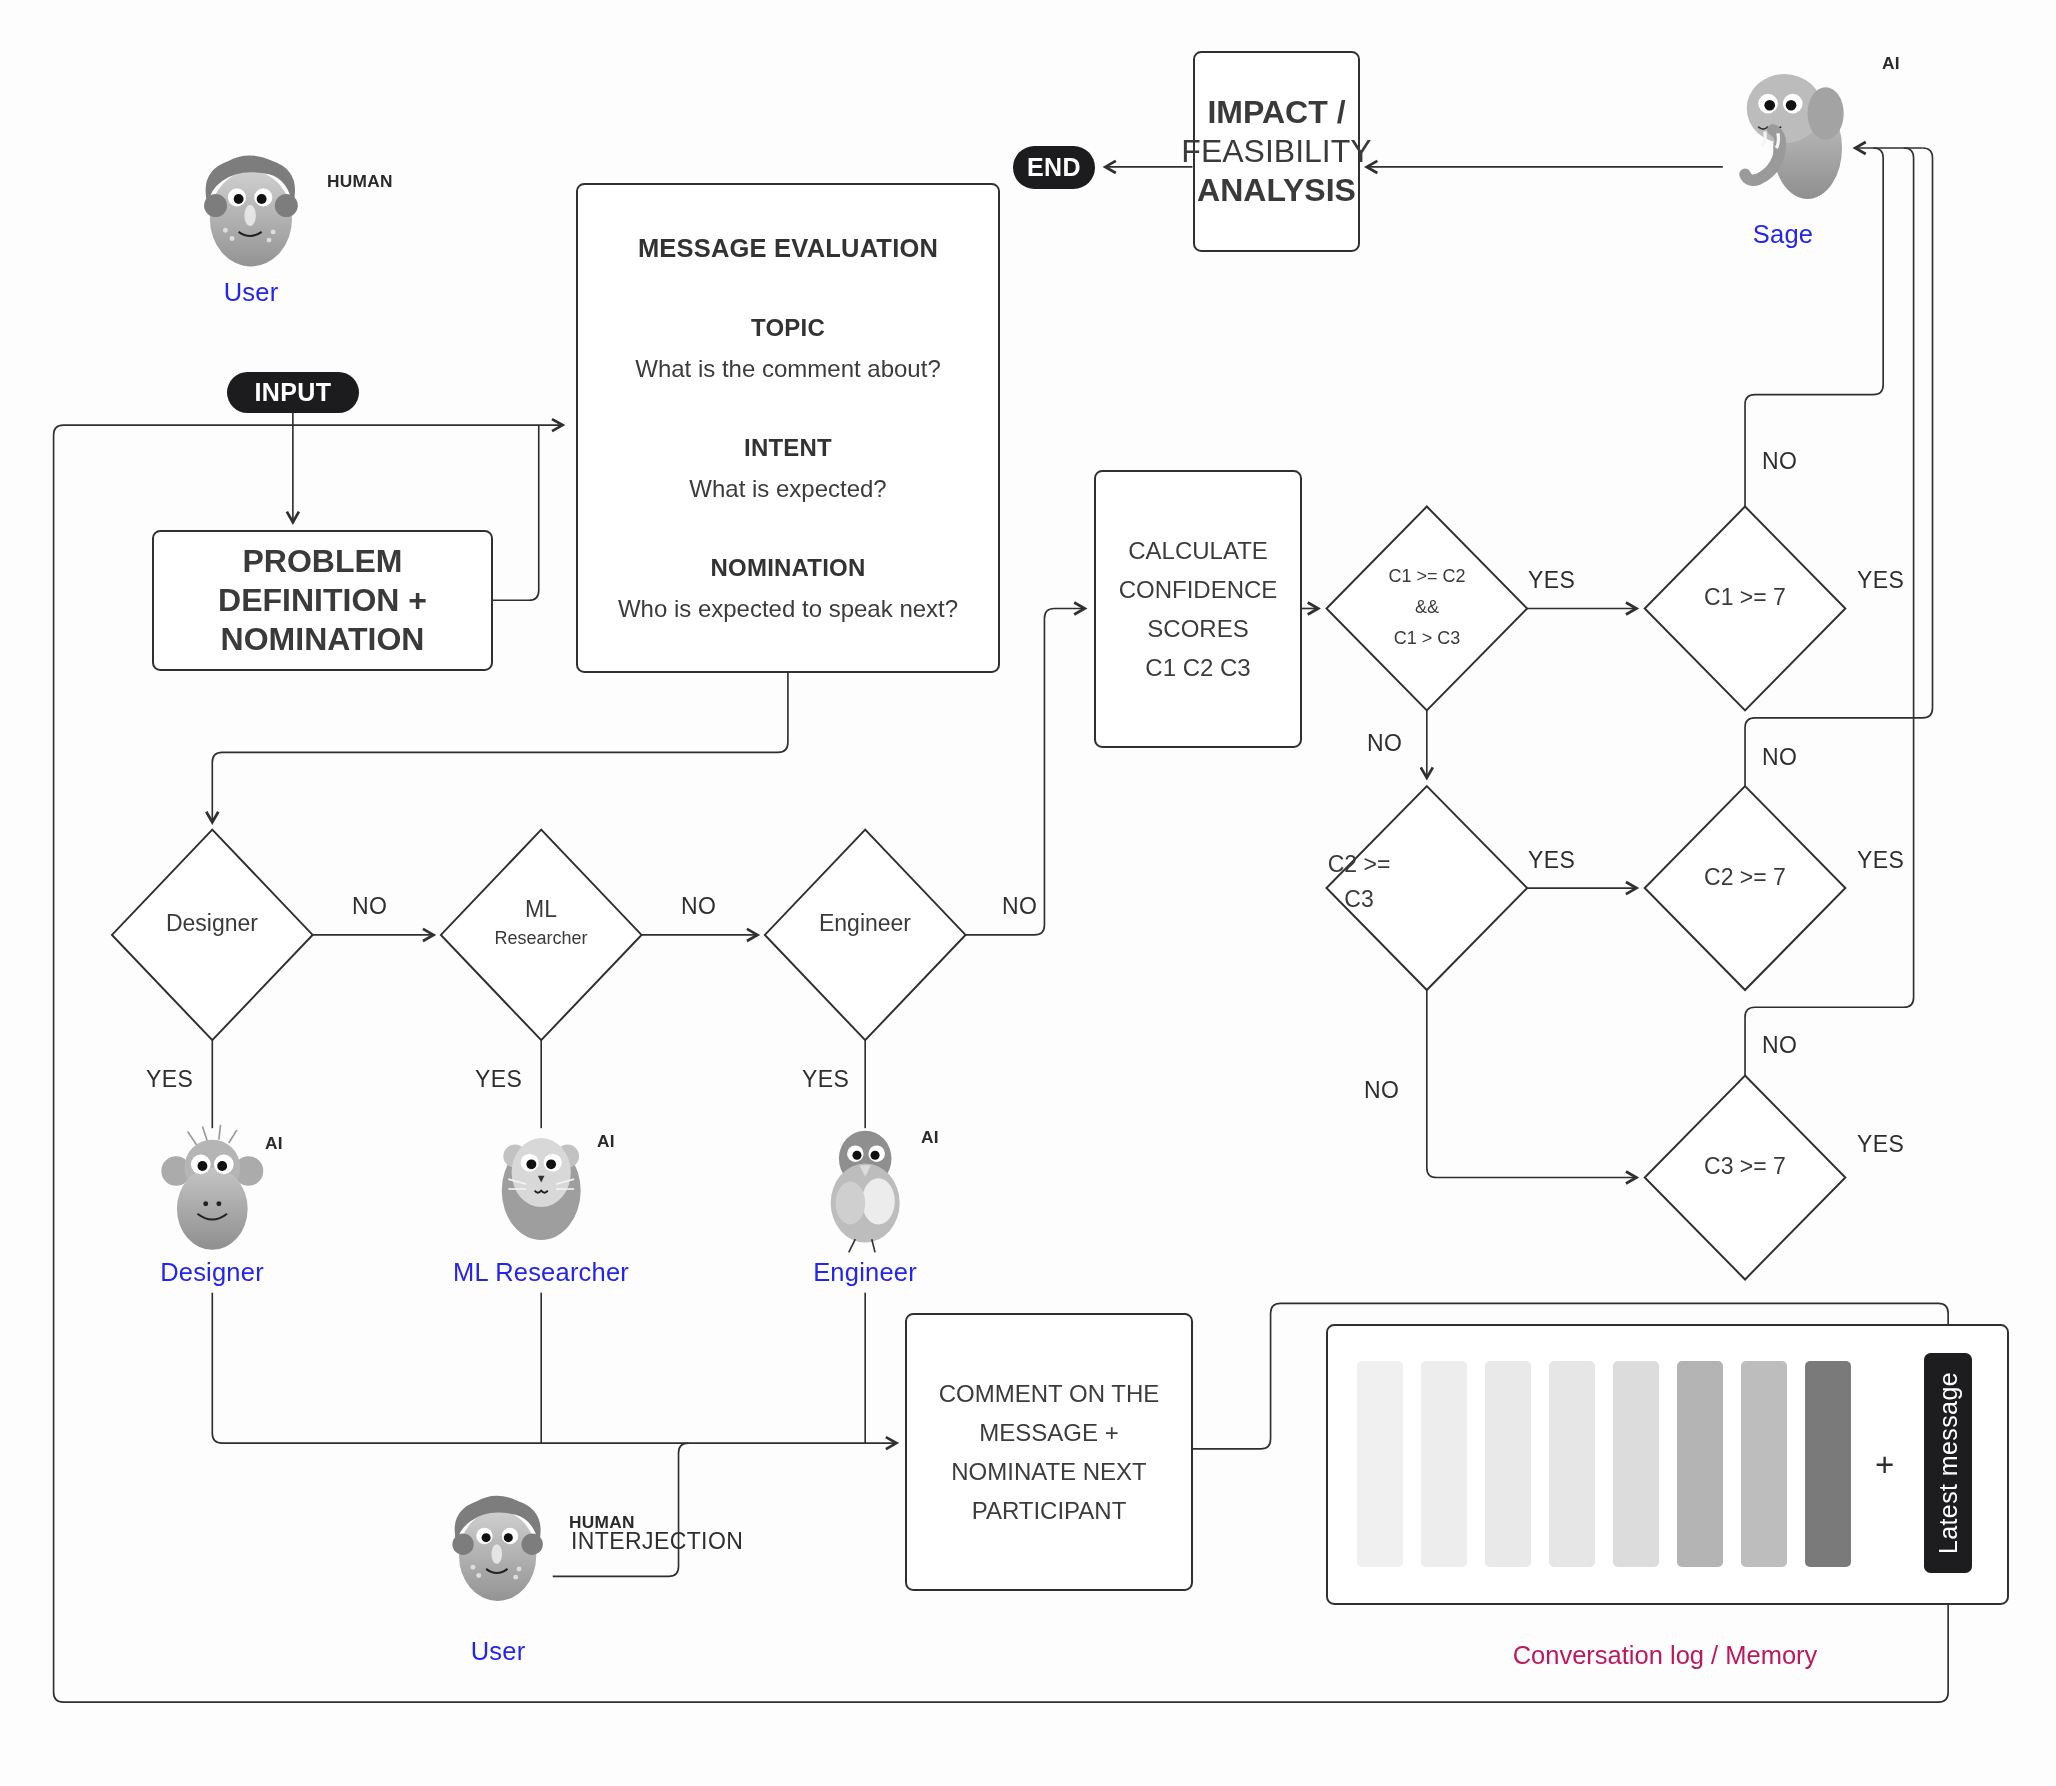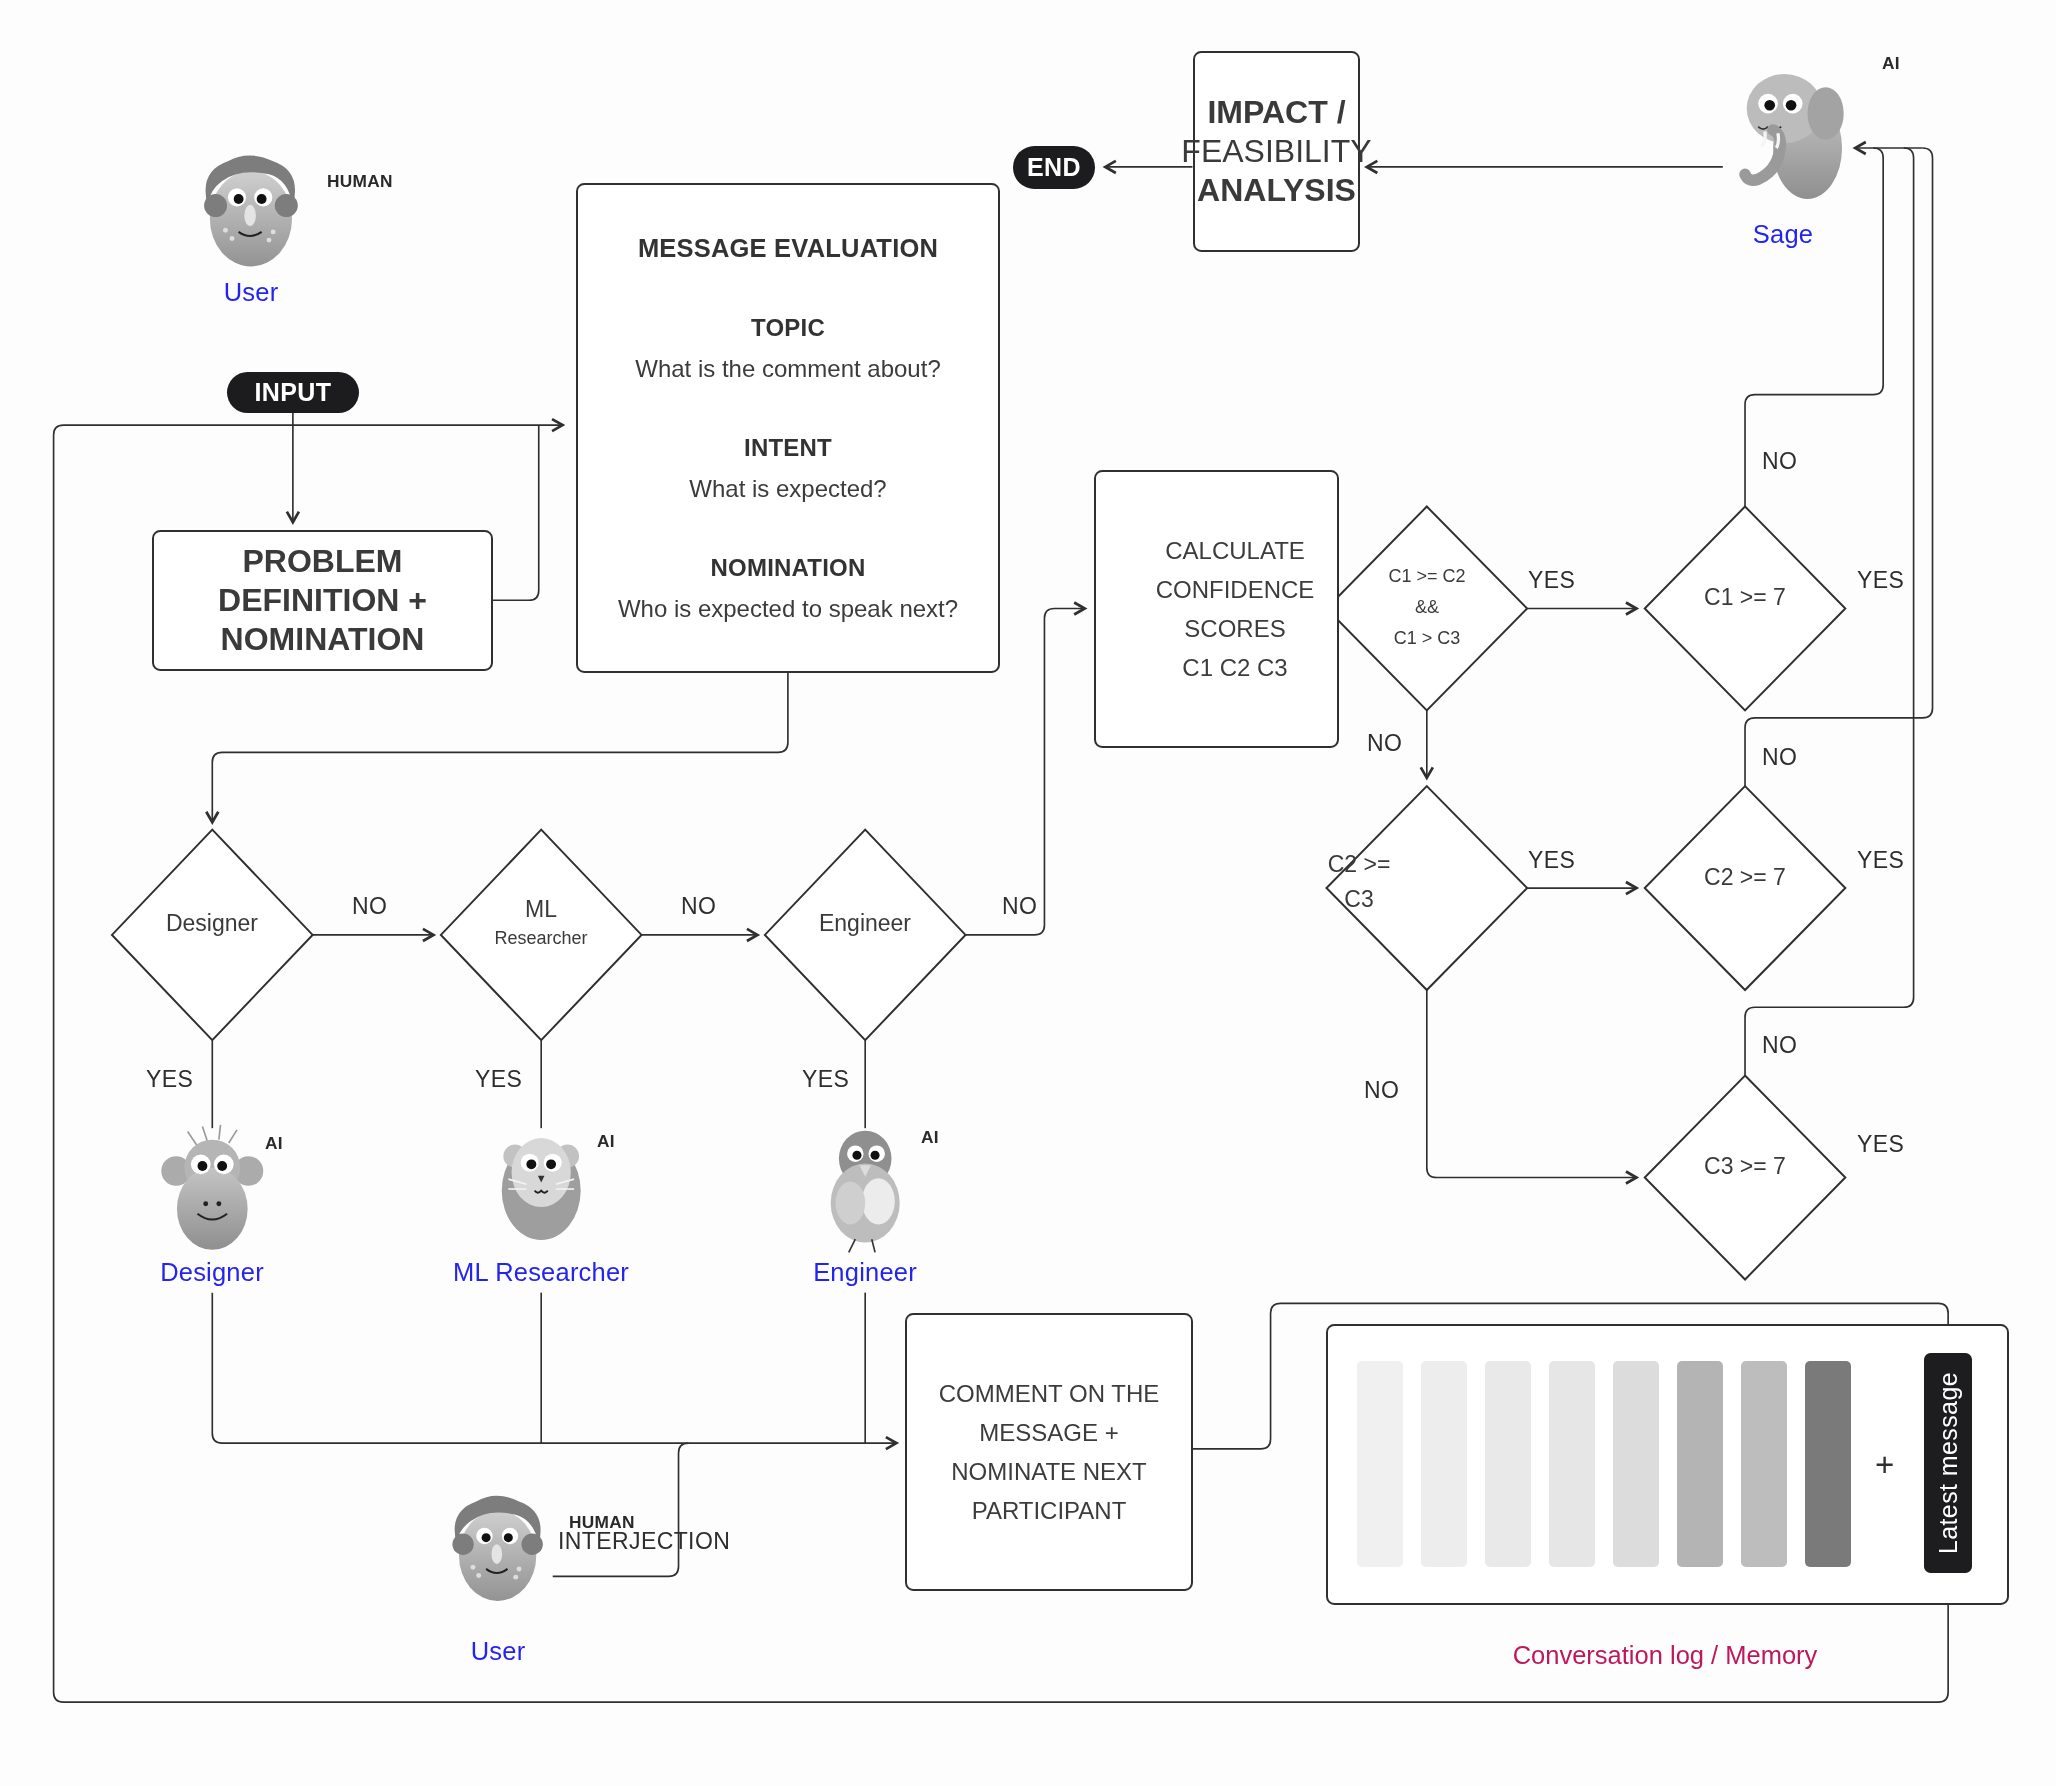--- a/index.html
+++ b/index.html
@@ -235,21 +235,21 @@
   <div class="t-head" style="margin-top:51px;">NOMINATION</div>
   <div class="t-q" style="margin-top:13px;">Who is expected to speak next?</div>
 </div>
 
 <div class="node" style="left:1193px;top:51px;width:163px;height:197px;">
   <div class="t-line" style="font-weight:700;">IMPACT /</div>
   <div class="t-line" style="font-weight:400;">FEASIBILITY</div>
   <div class="t-line" style="font-weight:700;">ANALYSIS</div>
 </div>
 
-<div class="node" style="left:1094px;top:470px;width:204px;height:274px;padding-left:37px;">
+<div class="node" style="left:1094px;top:470px;width:204px;height:274px;">
   <div class="t-q" style="line-height:39px;">CALCULATE</div>
   <div class="t-q" style="line-height:39px;">CONFIDENCE</div>
   <div class="t-q" style="line-height:39px;">SCORES</div>
   <div class="t-q" style="line-height:39px;">C1 C2 C3</div>
 </div>
 
 <div class="node" style="left:905px;top:1313px;width:284px;height:274px;">
   <div class="t-q" style="line-height:39px;">COMMENT ON THE</div>
   <div class="t-q" style="line-height:39px;">MESSAGE +</div>
   <div class="t-q" style="line-height:39px;">NOMINATE NEXT</div>
@@ -301,21 +301,21 @@
 <div class="edge" style="left:1528px;top:567px;">YES</div>
 <div class="edge" style="left:1367px;top:730px;">NO</div>
 <div class="edge" style="left:1528px;top:847px;">YES</div>
 <div class="edge" style="left:1364px;top:1077px;">NO</div>
 <div class="edge" style="left:1762px;top:448px;">NO</div>
 <div class="edge" style="left:1857px;top:567px;">YES</div>
 <div class="edge" style="left:1762px;top:744px;">NO</div>
 <div class="edge" style="left:1857px;top:847px;">YES</div>
 <div class="edge" style="left:1762px;top:1032px;">NO</div>
 <div class="edge" style="left:1857px;top:1131px;">YES</div>
-<div class="edge" style="left:558px;top:1528px;text-align:right;">INTERJECTION</div>
+<div class="edge" style="left:571px;top:1528px;text-align:right;">INTERJECTION</div>
 
 <div class="tag" style="left:327px;top:171px;">HUMAN</div>
 <div class="actor-name" style="left:251px;top:278px;color:#2424f0;">User</div>
 
 <div class="tag" style="left:265px;top:1133px;">AI</div>
 <div class="actor-name" style="left:212px;top:1258px;color:#2424f0;">Designer</div>
 
 <div class="tag" style="left:597px;top:1131px;">AI</div>
 <div class="actor-name" style="left:541px;top:1258px;color:#2424f0;">ML Researcher</div>
 

